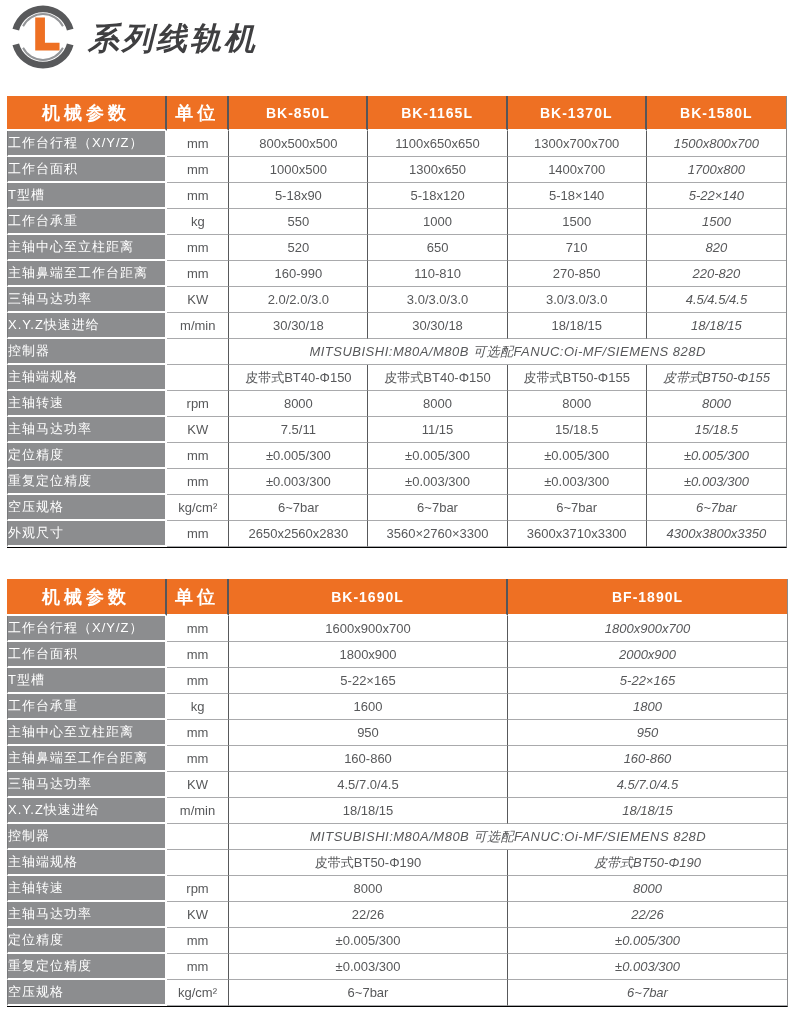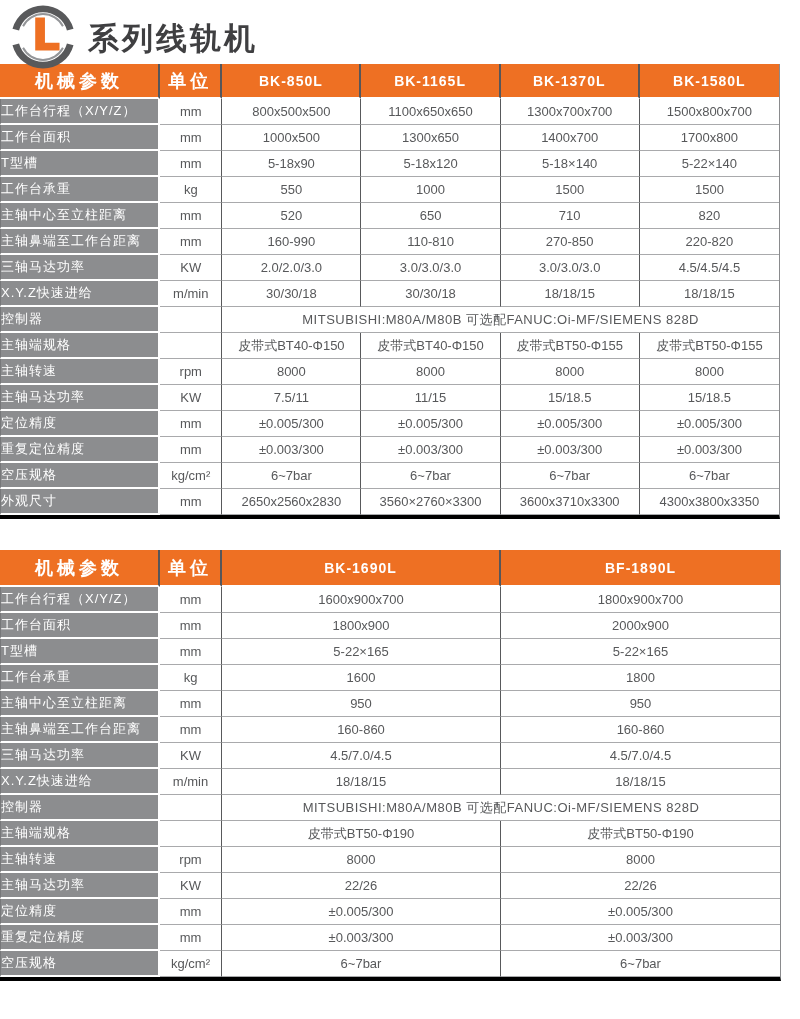--- a/index.html
+++ b/index.html
@@ -2,49 +2,49 @@
 <html><head>
 <meta charset="utf-8">
 <style>
   html,body{margin:0;padding:0;background:#ffffff;}
   body{
     width:800px;height:1019px;overflow:hidden;position:relative;
     font-family:"Liberation Sans","DejaVu Sans",sans-serif;
     -webkit-font-smoothing:antialiased;
   }
   
-  .page-header{height:64px;position:relative;}
+  .page-header{height:96px;position:relative;font-style:italic;}
   .logo{position:absolute;left:8px;top:2px;width:70px;height:70px;}
   .page-title{
     position:absolute;left:88px;top:18px;
     font-size:31px;font-weight:600;color:#3f3f41;letter-spacing:3px;
   }
   
   .spec-table{
-    width:780px;margin-left:0;border-collapse:separate;border-spacing:0;
+    width:780px;margin-left:7px;border-collapse:separate;border-spacing:0;
     table-layout:fixed;
-    border-right:1px solid #8a8b8d;border-bottom:4px solid #000000;
+    border-right:1px solid #8a8b8d;border-bottom:1px solid #000000;
   }
   .spec-table th{
     background:#EE7023;color:#ffffff;font-weight:bold;
     height:33px;text-align:center;vertical-align:middle;
     border-right:2px solid #55565a;border-bottom:2px solid #ffffff;
     padding:0;
   }
   .t2 th{height:35px;}
   .spec-table th:last-child{border-right:none;}
   .th-small{font-size:18px;letter-spacing:4px;}
   .th-model{font-size:14px;letter-spacing:1px;}
   .spec-table td{
     height:24px;padding:0;vertical-align:middle;
     font-size:13px;color:#57585a;text-align:center;
     background:#ffffff;
     border-right:1px solid #58595b;border-bottom:1px solid #a9aaac;
   }
-  .spec-table td:last-child{border-right:none;}
+  .spec-table td:last-child{border-right:none;font-style:italic;}
   td.row-label{
     background:#8C8D8F;color:#ffffff;text-align:left;
     padding-left:0;font-size:13px;letter-spacing:1px;
     border-right:2px solid #ffffff;border-bottom:2px solid #ffffff;
     border-left:1px solid #77787a;
   }
   td.span-cell{letter-spacing:0.5px;}
   .table-gap{height:31px;}
 </style>
 </head>

